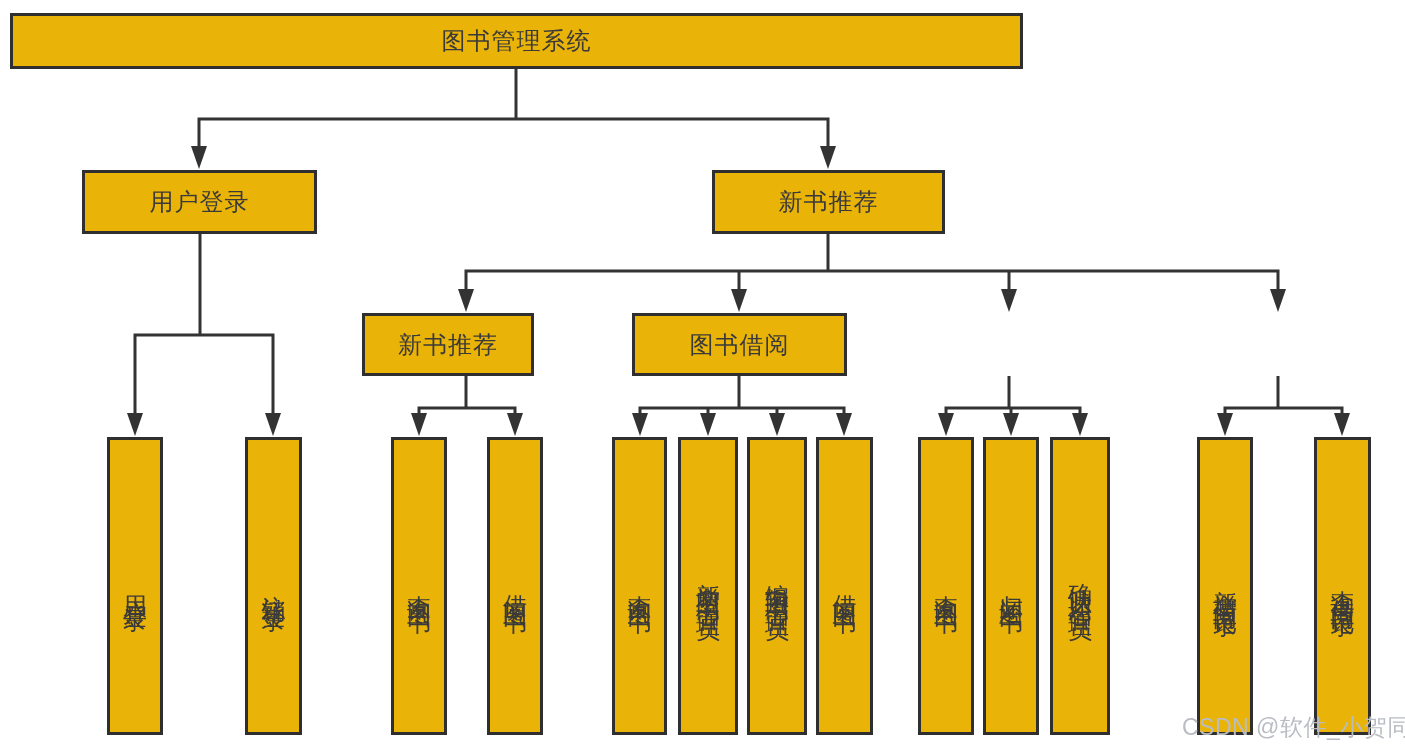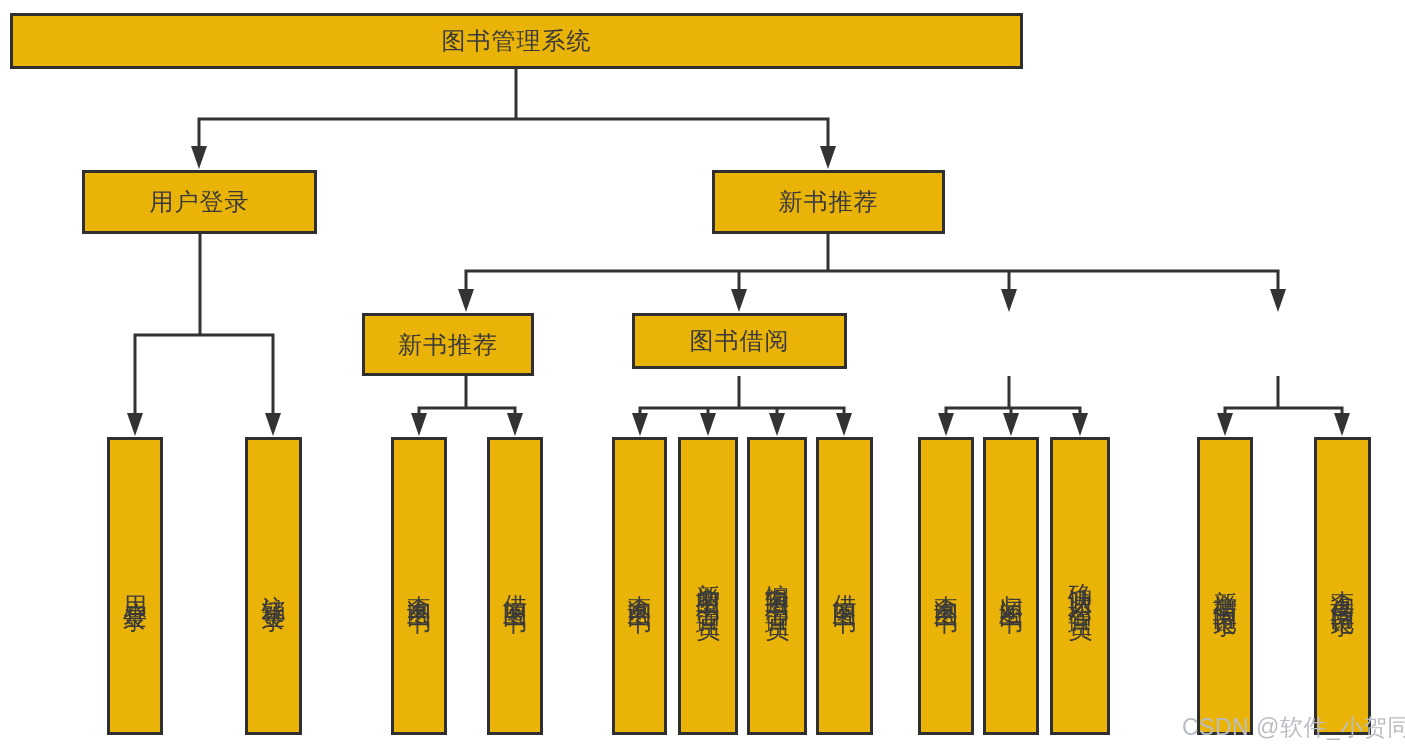--- a/index.html
+++ b/index.html
@@ -119,21 +119,21 @@
   <div class="node h" style="left:82px;top:170px;width:235px;height:64px">
     <span>用户登录</span>
   </div>
   <div class="node h" style="left:712px;top:170px;width:233px;height:64px">
     <span>新书推荐</span>
   </div>
 
   <div class="node h" style="left:362px;top:313px;width:172px;height:63px">
     <span>新书推荐</span>
   </div>
-  <div class="node h" style="left:632px;top:313px;width:215px;height:56px">
+  <div class="node h" style="left:632px;top:313px;width:215px;height:63px">
     <span>图书借阅</span>
   </div>
 
   <div class="node v" style="left:107px;top:437px;width:56px;height:298px">
     <span>用户登录</span>
   </div>
   <div class="node v" style="left:245px;top:437px;width:57px;height:298px">
     <span>注销登录</span>
   </div>
 

